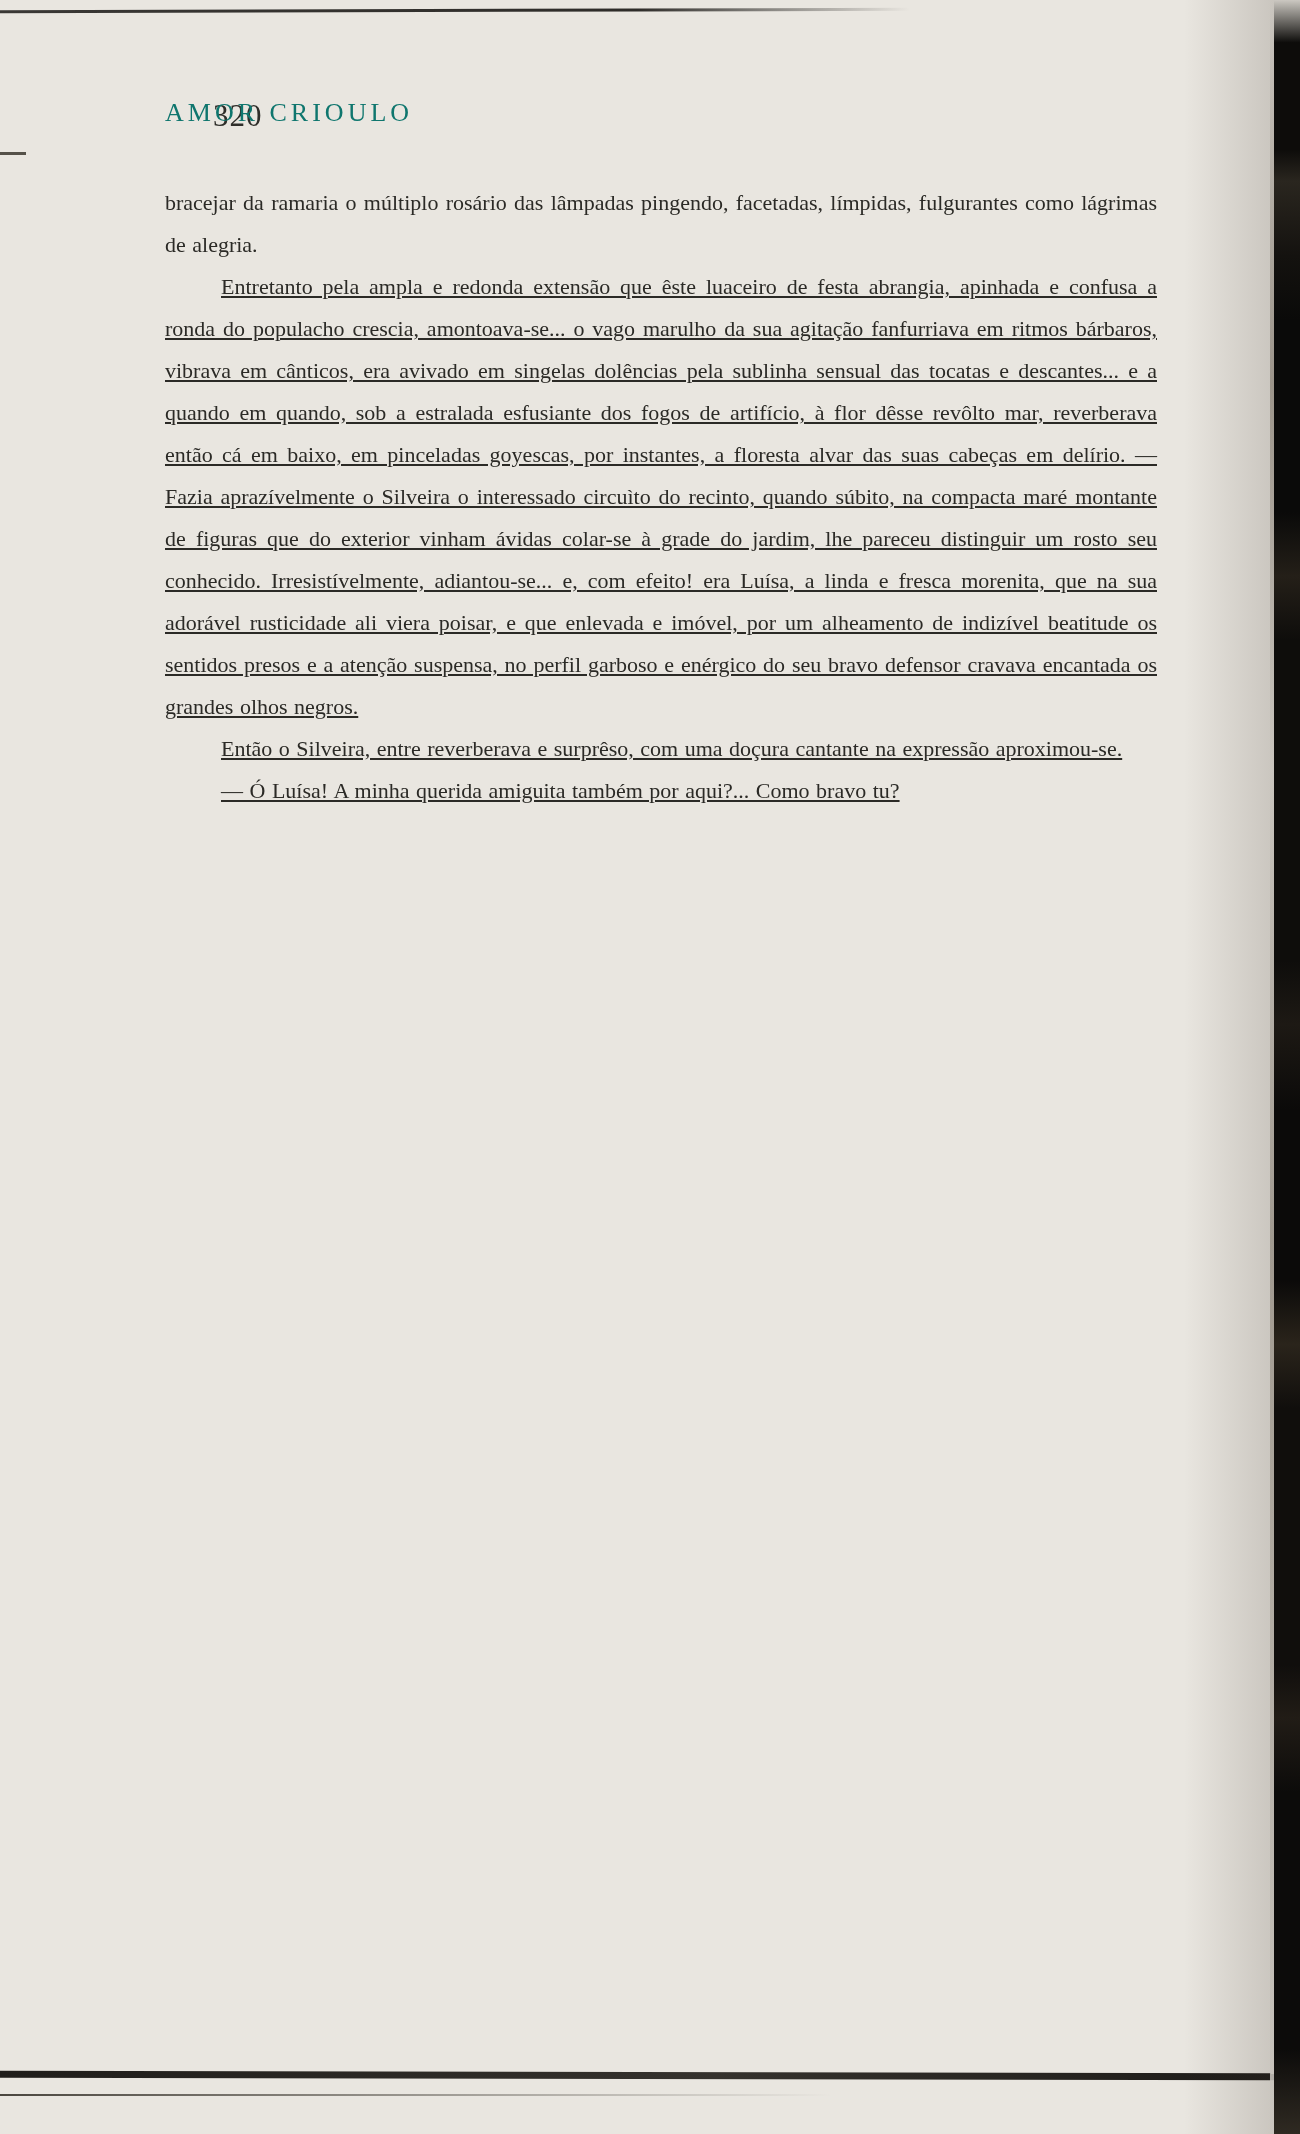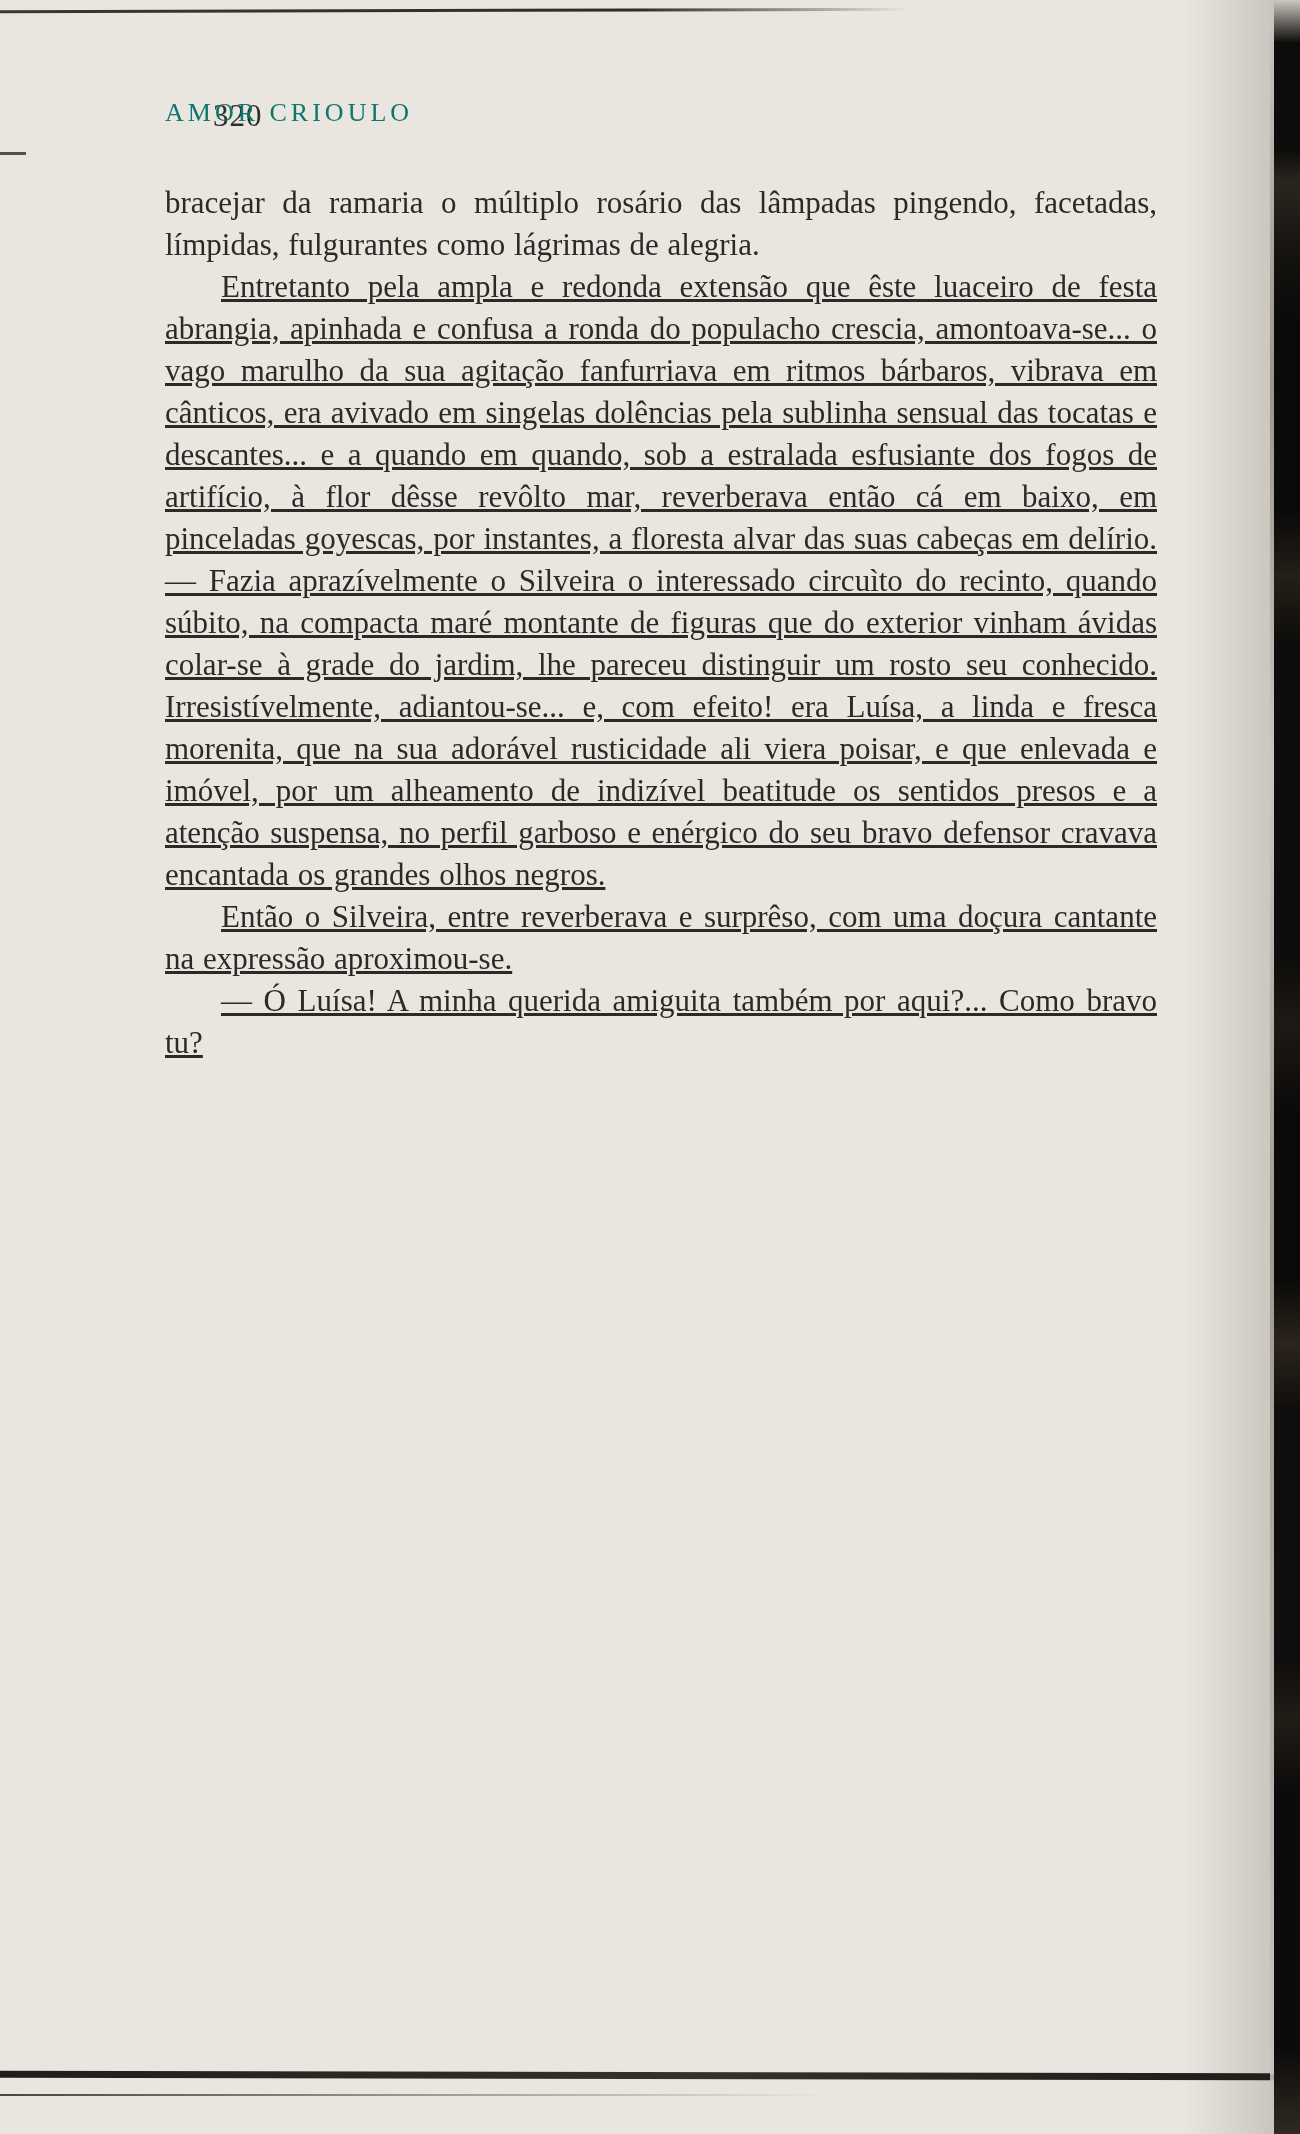--- a/index.html
+++ b/index.html
@@ -90,21 +90,21 @@
     left:0; right:120px;
     text-align:left;
     font-size:26px;
     letter-spacing:4px;
     color:#0f766e;
   }
   .text-block{
     position:absolute;
     top:182px; left:165px;
     width:992px;
-    font-size:31px;
+    font-size:22px;
     line-height:42px;
     text-align:justify;
     color:#2b2a26;
   }
   .text-block p{
     margin:0;
     word-spacing:1px;
   }
   .text-block p.indent{
     text-indent:56px;

